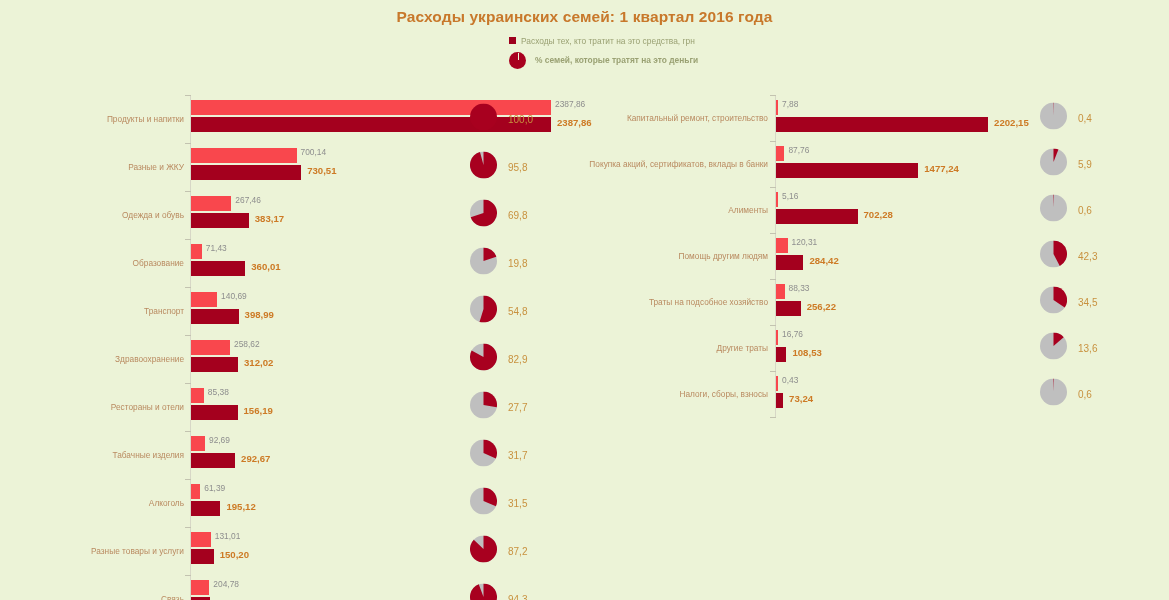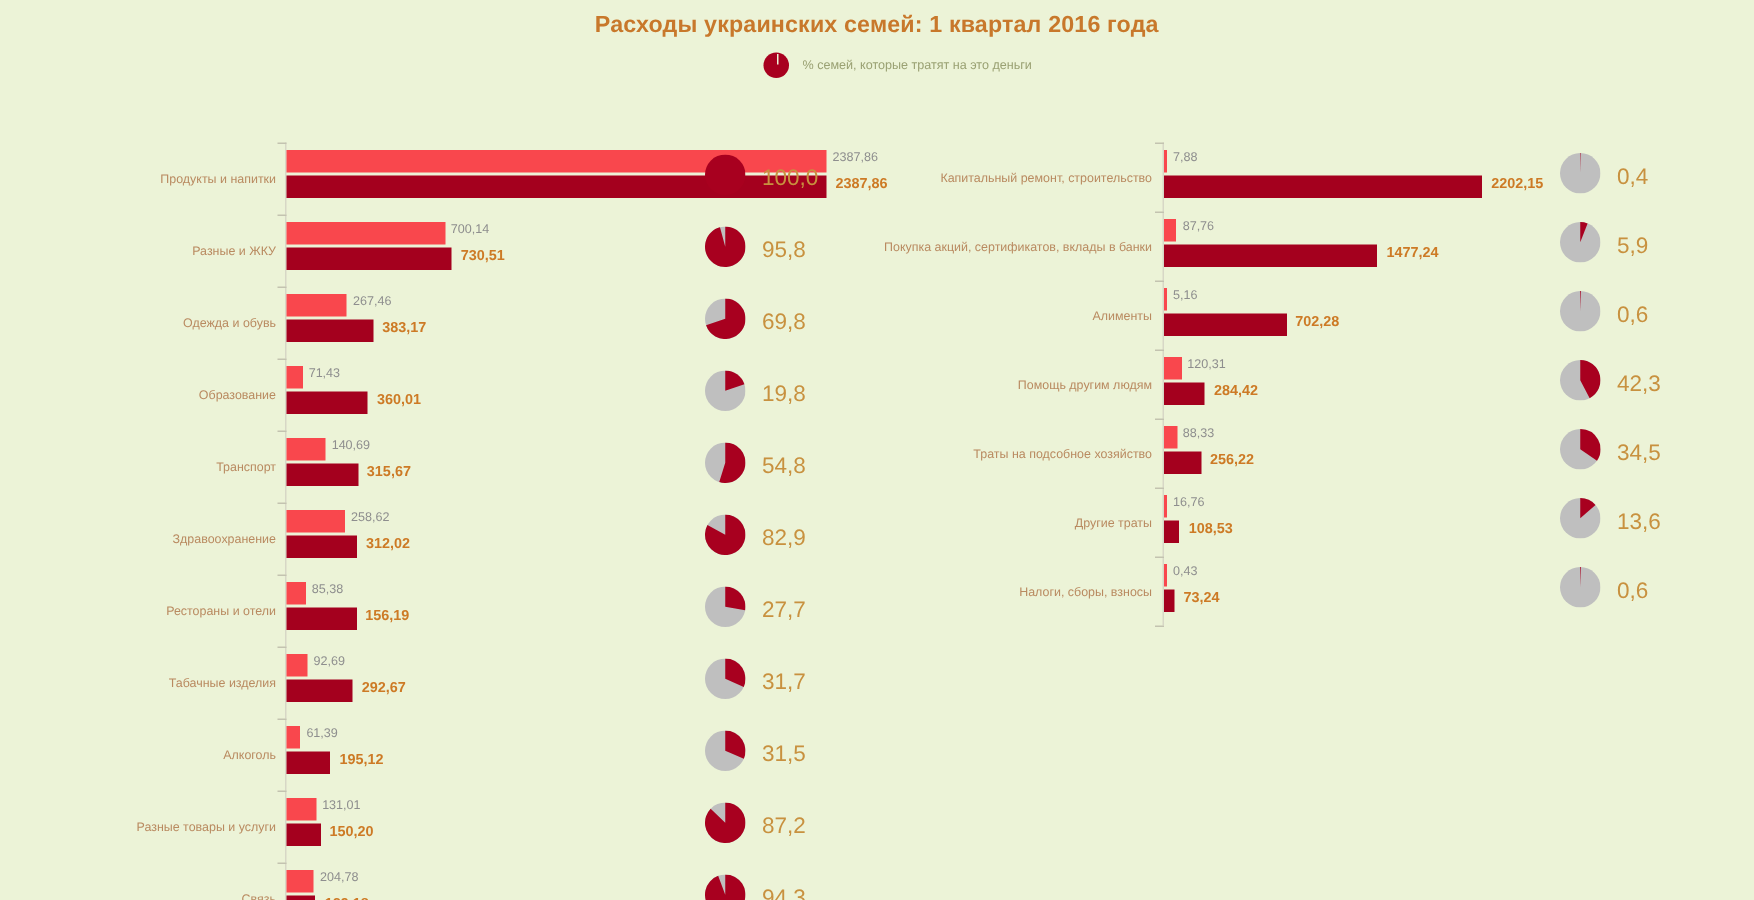--- a/index.html
+++ b/index.html
@@ -19,21 +19,21 @@
   }
 
   
   .legend{
     position:absolute;left:0;top:32px;width:1169px;
   }
   .legend-row{
     display:flex;align-items:center;justify-content:flex-start;
     height:17px;padding-left:509px;
   }
-  .legend-row.r3{height:22px;}
+  .legend-row.r3{height:22px;font-weight:bold;}
   .lg-swatch{
     width:7px;height:7px;margin-right:5px;flex:0 0 auto;
   }
   .lg-swatch.light{background:#f9474d;}
   .lg-swatch.dark{background:#9d001d;}
   .lg-pie{
     width:17px;height:17px;border-radius:50%;
     background:#a8001f;margin-right:9px;flex:0 0 auto;position:relative;
   }
   .lg-pie::after{
@@ -83,29 +83,33 @@
   .val.dark{
     font-size:9.6px;font-weight:bold;color:#cd7a25;top:22px;
   }
 
   
   .pie-wrap{
     position:absolute;top:50%;transform:translateY(-50%);
   }
   .pie-pct{
     position:absolute;left:38px;top:50%;transform:translateY(-50%);
-    font-size:15px;color:#c8913f;white-space:nowrap;
+    font-size:10px;color:#c8913f;white-space:nowrap;
   }
 </style>
 </head>
 <body>
 
 <div class="title">Расходы украинских семей: 1 квартал 2016 года</div>
 
 <div class="legend">
+  <div class="legend-row">
+    <span class="lg-swatch dark"></span>
+    <span class="lg-text">Расходы тех,  кто тратит на это средства, грн</span>
+  </div>
   <div class="legend-row r3">
     <span class="lg-pie"></span>
     <span class="lg-text">% семей, которые тратят на это деньги</span>
   </div>
 </div>
 
 <div class="panel left" id="panel-left">
     <div class="row" style="height: 48px;">
       <div class="axisline" style="left:190px"></div>
       <div class="tick" style="left:185px;top:0"></div>
@@ -157,21 +161,21 @@
           <path d="M13.5,13.5 L13.5,0 A13.5,13.5 0 0,1 26.28582711742905,9.167261267602672 Z" fill="#a8001f"></path>
         </svg><div class="pie-pct">19,8</div></div>
     </div>
     <div class="row" style="height: 48px;">
       <div class="axisline" style="left:190px"></div>
       <div class="tick" style="left:185px;top:0"></div>
       <div class="cat-label" style="right:401px">Транспорт</div>
       <div class="bar light" style="left:191px;width:26.09399211009021px;background:#f9474d"></div>
       <div class="val light" style="left:221.0939921100902px">140,69</div>
       <div class="bar dark" style="left:191px;width:47.59123231680249px;background:#a4001e"></div>
-      <div class="val dark" style="left:244.5912323168025px">315,67</div>
+      <div class="val dark" style="left:244.5912323168025px">398,99</div>
       <div class="pie-wrap" style="left:470px"><svg width="27" height="27" viewBox="0 0 27 27">
           <circle cx="13.5" cy="13.5" r="13.5" fill="#bfbfbf"></circle>
           <path d="M13.5,13.5 L13.5,0 A13.5,13.5 0 1,1 9.489938648710037,26.390671354079682 Z" fill="#a8001f"></path>
         </svg><div class="pie-pct">54,8</div></div>
     </div>
     <div class="row" style="height: 48px;">
       <div class="axisline" style="left:190px"></div>
       <div class="tick" style="left:185px;top:0"></div>
       <div class="cat-label" style="right:401px">Здравоохранение</div>
       <div class="bar light" style="left:191px;width:38.990225557612256px;background:#f9474d"></div>

